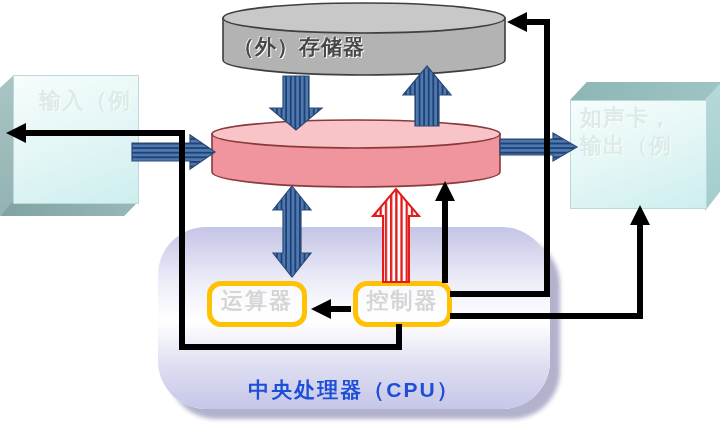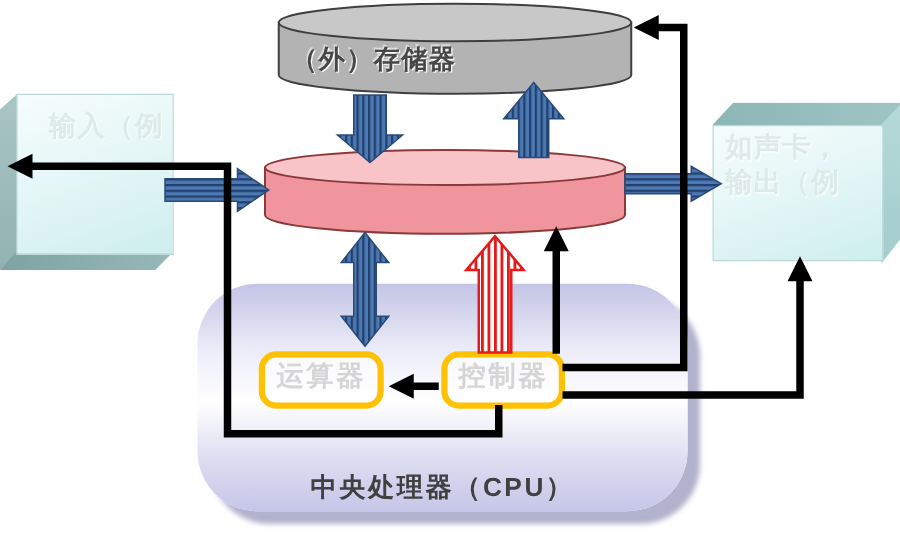--- a/index.html
+++ b/index.html
@@ -28,21 +28,21 @@
     box-shadow:10px 10px 4px rgba(164,164,196,.85);
   }
   .chip{
     border:5px solid #ffc104;border-radius:14px;
     background:rgba(255,255,255,.65);
     display:flex;align-items:flex-start;justify-content:center;
     color:#d5d5d5;font-size:22px;font-weight:bold;letter-spacing:2px;
   }
   #cpu-label{
     left:158px;top:376px;width:392px;text-align:center;
-    color:#404040;font-size:21px;font-weight:bold;letter-spacing:2px;
+    color:#1d4ed8;font-size:21px;font-weight:bold;letter-spacing:2px;
   }
 
   
   .cyl-label{
     color:#474747;font-size:21px;font-weight:600;letter-spacing:1px;
     text-shadow:1px 1px 0 rgba(255,255,255,.95),-1px -1px 0 rgba(255,255,255,.55);
   }
 
   svg.layer{position:absolute;left:0;top:0;}
   #mid-layer{z-index:2;}

